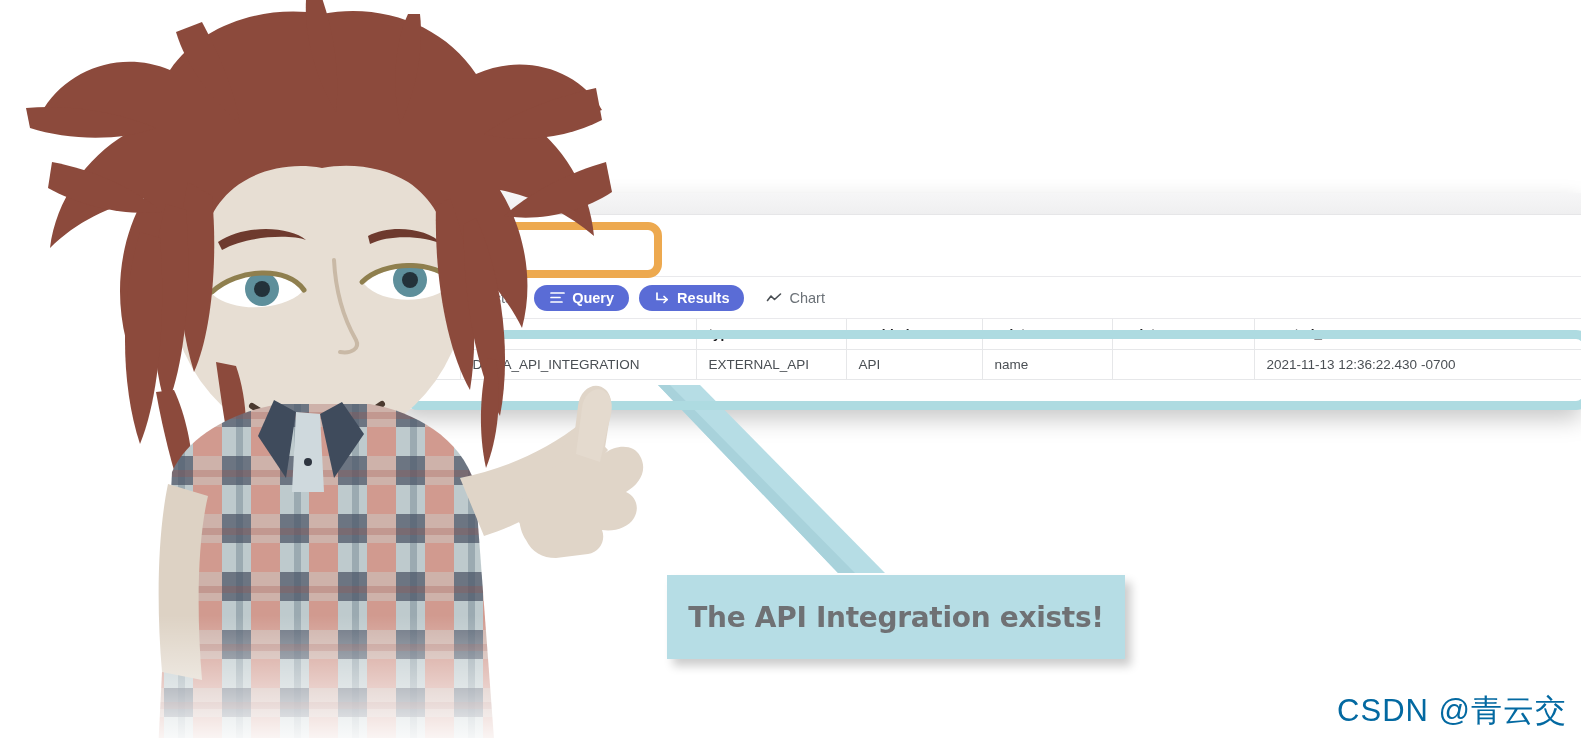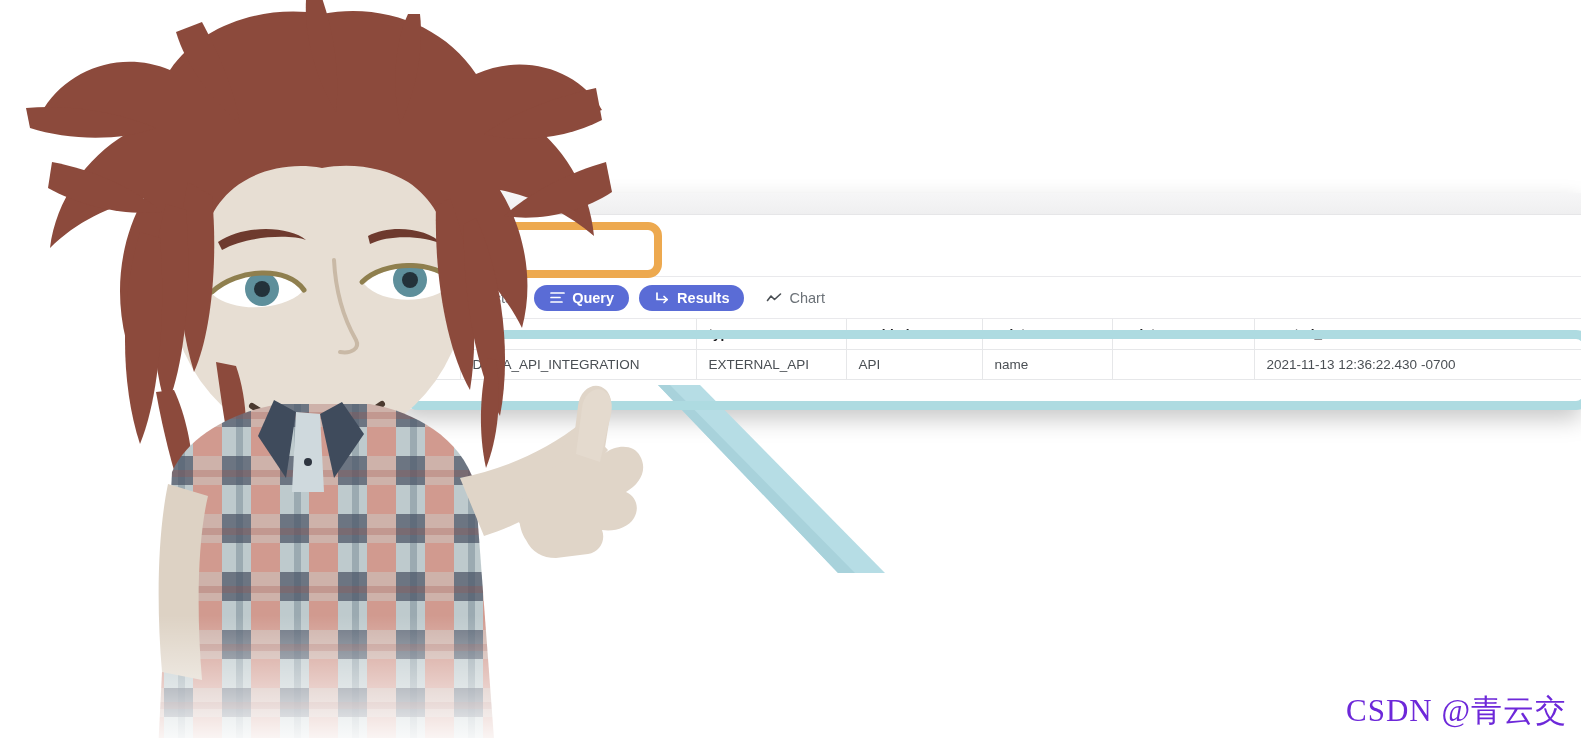--- a/index.html
+++ b/index.html
@@ -207,23 +207,23 @@
     left: -10px; top: -8px;
     width: 660px; height: 760px;
     z-index: 40;
     pointer-events: none;
   }
 
   
   #watermark {
     position: absolute;
     right: 14px; bottom: 6px;
-    color: #6d28d9;
+    color: #0369a1;
     font-size: 31px;
-    font-family: Liberation Serif, serif;
+    font-family: Liberation Sans, sans-serif;
     letter-spacing: 1px;
     z-index: 60;
     user-select: none;
     white-space: nowrap;
   }
 </style>
 </head>
 <body>
 
 <div id="stage">
@@ -333,20 +333,23 @@
   </div>
 
   <div id="orange-box"></div>
   <div id="teal-box"></div>
 
   <svg id="callout-pointer" viewBox="0 0 250 205">
     <polygon points="18,0 60,0 245,188 198,188" fill="#b6dde5"></polygon>
     <polygon points="18,0 30,0 215,188 198,188" fill="#a8d2db"></polygon>
   </svg>
 
+  <div id="callout">
+    <span id="callout-text">The API Integration exists!</span>
+  </div>
 
   <svg id="character" viewBox="0 0 660 760">
     <defs>
       <pattern id="plaid" width="58" height="58" patternUnits="userSpaceOnUse">
         <rect width="58" height="58" fill="#f2f0e2"></rect>
         <rect x="0" y="0" width="29" height="58" fill="#93aabc" opacity="0.55"></rect>
         <rect x="0" y="0" width="58" height="29" fill="#b0807c" opacity="0.55"></rect>
         <rect x="0" y="0" width="29" height="29" fill="#4c6275" opacity="0.70"></rect>
         <rect x="29" y="29" width="29" height="29" fill="#b5534a" opacity="0.55"></rect>
         <rect x="14" y="0" width="7" height="58" fill="#3f5466" opacity="0.28"></rect>

